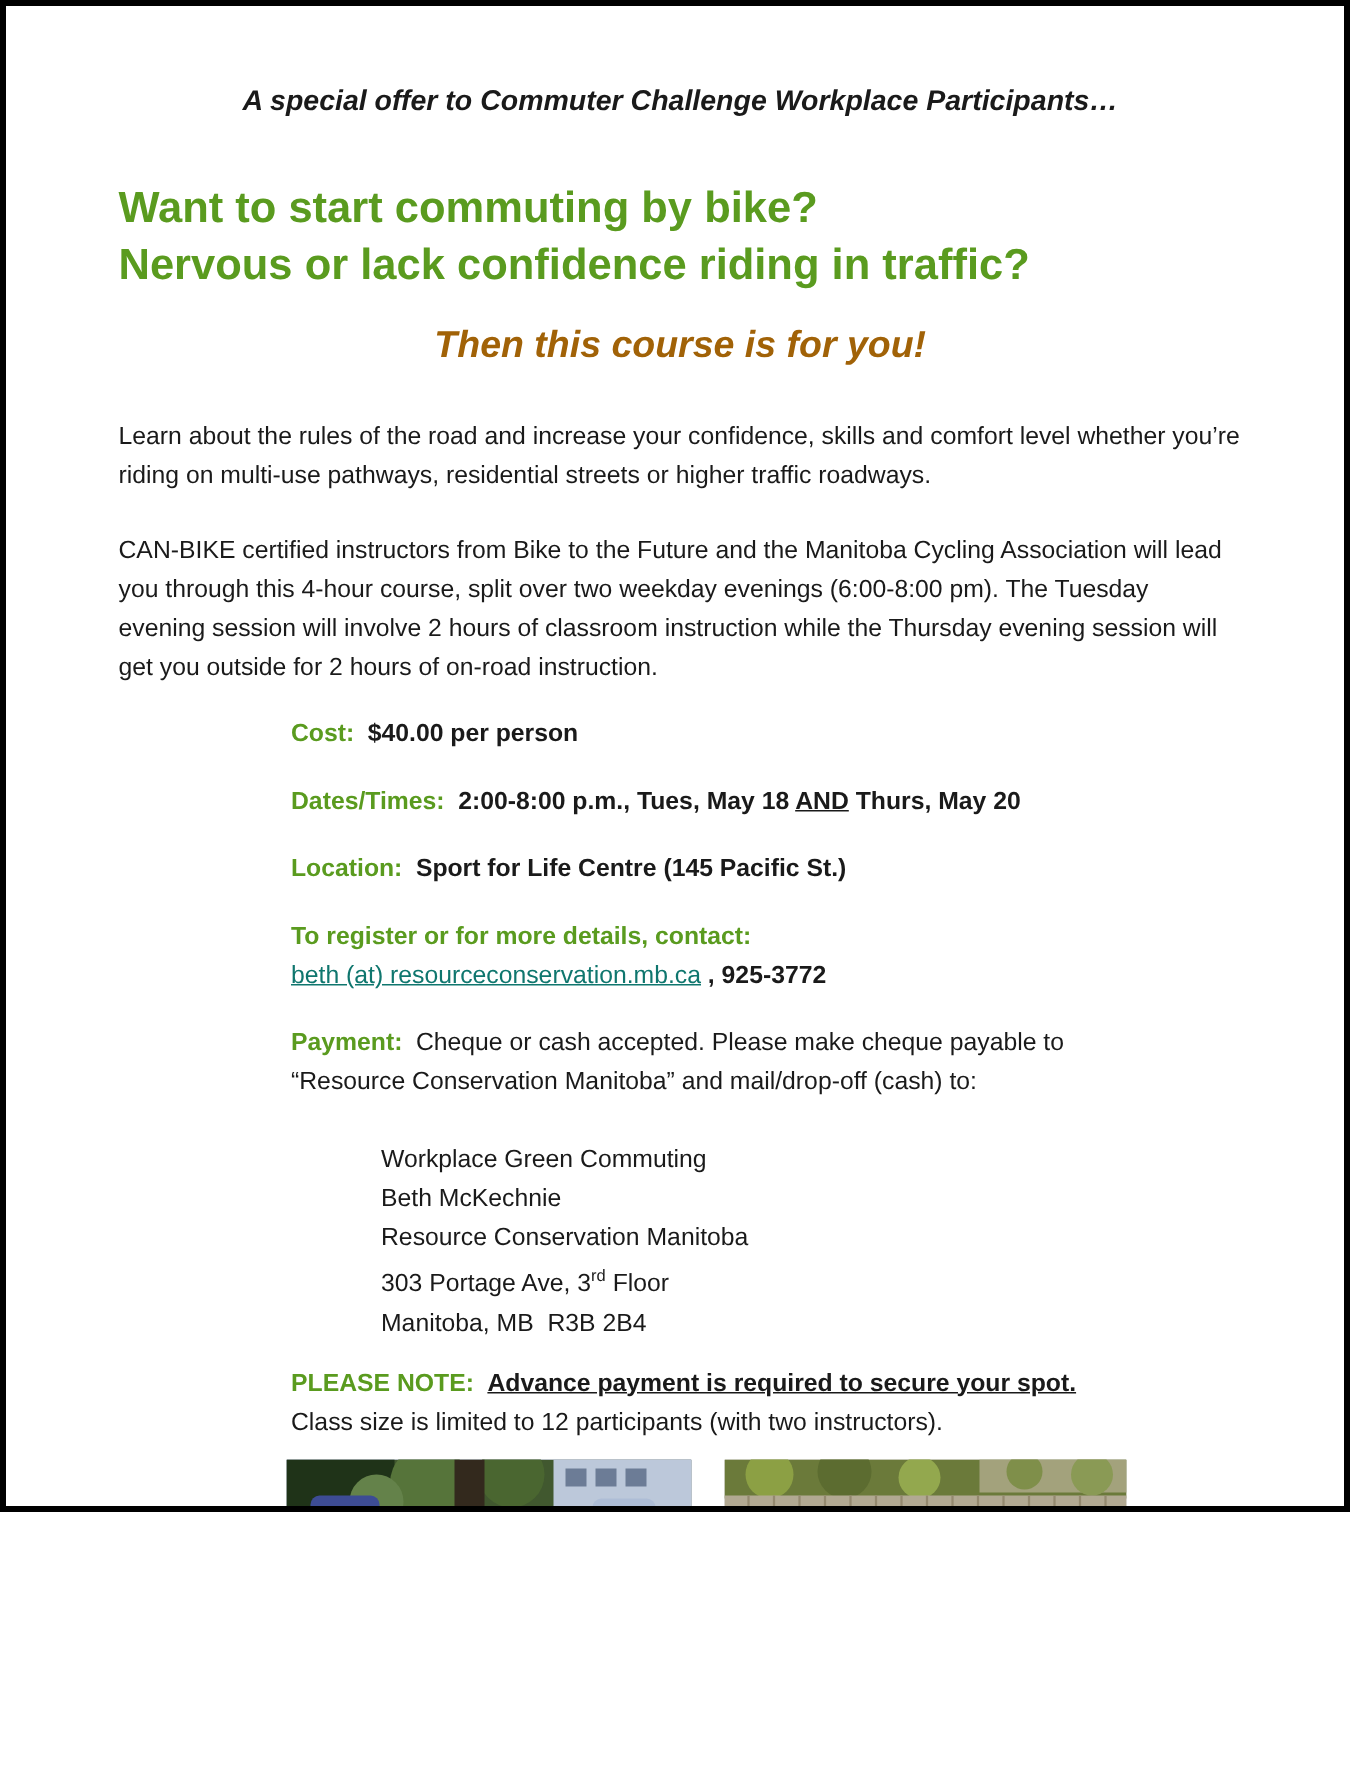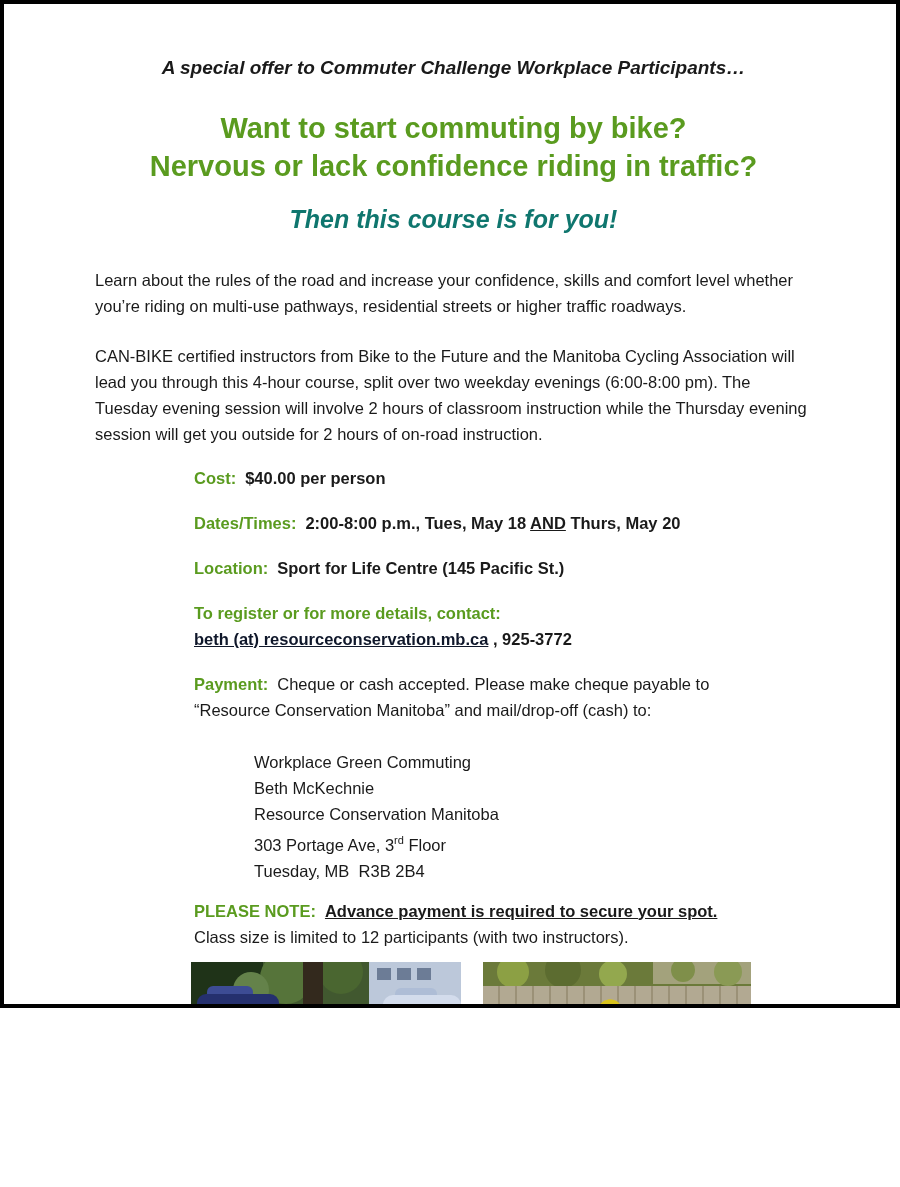--- a/index.html
+++ b/index.html
@@ -7,35 +7,35 @@
     width:900px;height:1008px;box-sizing:border-box;
     border:4px solid #000;background:#fff;position:relative;
     font-family:"Liberation Sans",sans-serif;color:#1a1a1a;
     padding:48px 68px 0 75px;overflow:hidden;
   }
   .tagline{
     text-align:center;font-weight:bold;font-style:italic;
     font-size:19px;line-height:24px;margin:4px 0 0;
   }
   .headline{
-    text-align:center;font-weight:bold;color:#5a9b1f;
-    font-size:29px;line-height:38px;margin:29px 0 0;
+    font-weight:bold;color:#5a9b1f;
+    font-size:29px;line-height:38px;margin:40px 0 0;
   }
   .subheadline{
     text-align:center;font-weight:bold;font-style:italic;
-    font-size:25px;line-height:32px;margin:18px 0 0;color:#0f766e;
-  }
-  .para{font-size:16.5px;line-height:26px;margin:32px 16px 0;}
+    font-size:25px;line-height:32px;margin:18px 0 0;color:#a16207;
+  }
+  .para{font-size:16.5px;line-height:26px;margin:32px 0 0;}
   .para + .para{margin-top:24px;}
   .details{margin:18px 0 0 115px;font-size:16.5px;line-height:26px;max-width:565px;}
   .detail{margin:4px 0 19px;}
   .label{color:#5a9b1f;font-weight:bold;margin-right:9px;}
   .vb{font-weight:bold;}
   .und{text-decoration:underline;}
-  .email{color:#0f172a;font-weight:bold;text-decoration:underline;cursor:pointer;}
+  .email{color:#0f766e;font-weight:normal;text-decoration:underline;cursor:pointer;}
   .address{margin:26px 0 0 175px;font-size:16.5px;line-height:26px;}
   .address-line{white-space:pre-wrap;}
   .note{margin:14px 0 0 115px;font-size:16.5px;line-height:26px;max-width:580px;}
   .photos{margin:12px 0 0 112px;display:flex;align-items:flex-start;}
   .photo{display:block;}
   .photo + .photo{margin-left:22px;}
   sup{font-size:11px;}
 </style>
 </head>
 <body>
@@ -77,21 +77,21 @@
       <span class="label">Payment:</span><span>Cheque or cash accepted. Please make cheque payable to “Resource Conservation Manitoba” and mail/drop-off (cash) to:</span>
     </p>
 
   </div>
 
   <div class="address">
     <div class="address-line">Workplace Green Commuting</div>
     <div class="address-line">Beth McKechnie</div>
     <div class="address-line">Resource Conservation Manitoba</div>
     <div class="address-line"><span>303 Portage Ave, 3</span><sup>rd</sup><span> Floor</span></div>
-    <div class="address-line">Tuesday, MB  R3B 2B4</div>
+    <div class="address-line">Manitoba, MB  R3B 2B4</div>
   </div>
 
   <div class="note">
     <div>
       <span class="label">PLEASE NOTE:</span><span class="vb und">Advance payment is required to secure your spot.</span>
     </div>
     <div>Class size is limited to 12 participants (with two instructors).</div>
   </div>
 
   <div class="photos">

